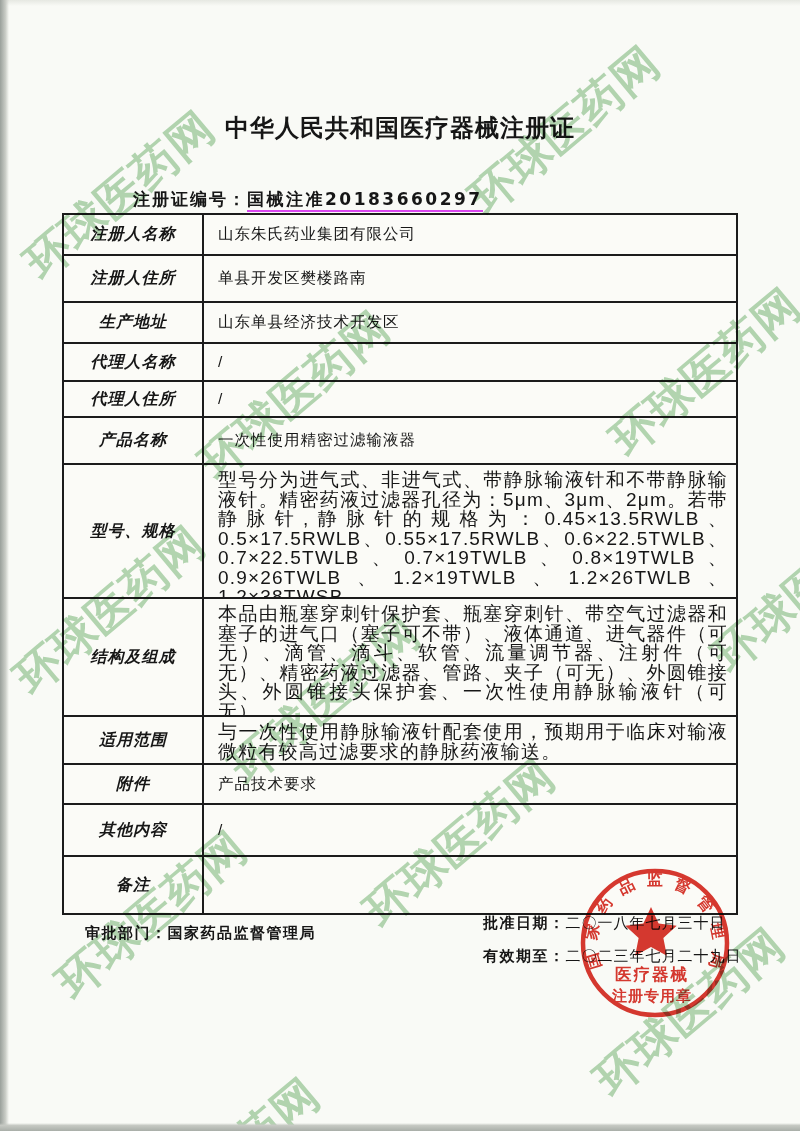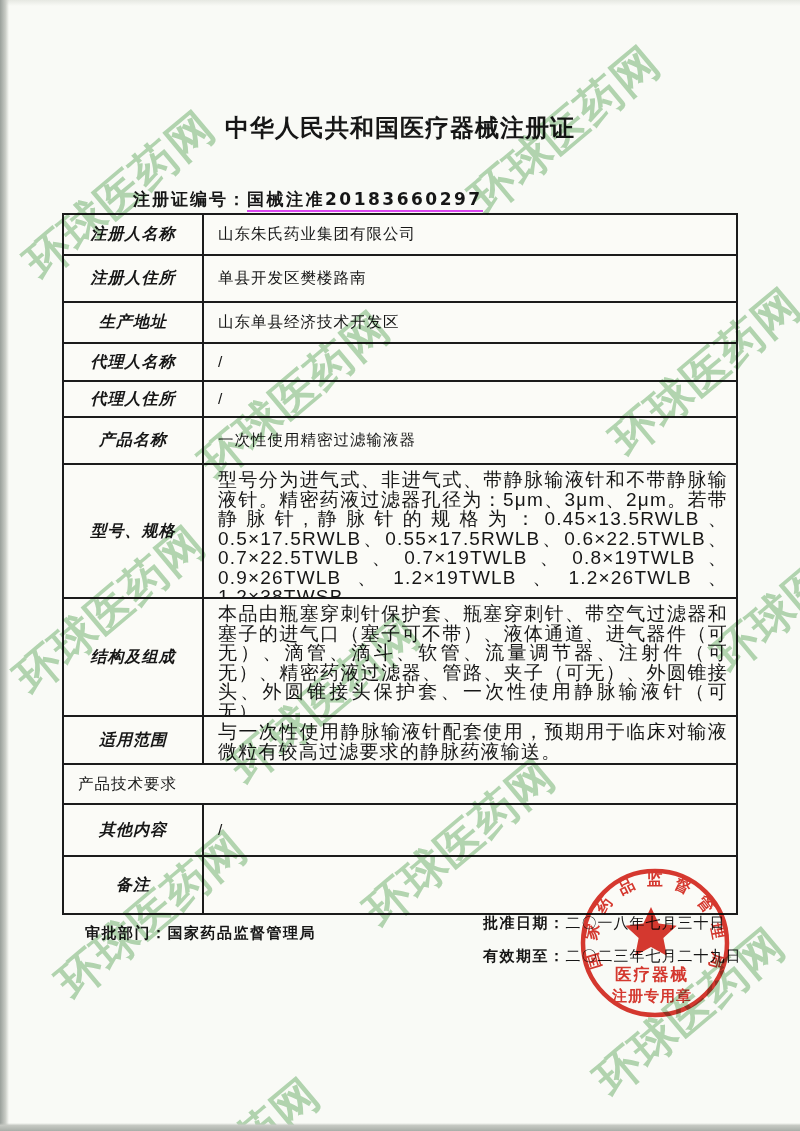--- a/index.html
+++ b/index.html
@@ -120,20 +120,21 @@
     </div>
     <div class="row">
       <div class="cell-label">结构及组成</div>
       <div class="cell-value para">本品由瓶塞穿刺针保护套、瓶塞穿刺针、带空气过滤器和塞子的进气口（塞子可不带）、液体通道、进气器件（可无）、滴管、滴斗、软管、流量调节器、注射件（可无）、精密药液过滤器、管路、夹子（可无）、外圆锥接头、外圆锥接头保护套、一次性使用静脉输液针（可无）。</div>
     </div>
     <div class="row">
       <div class="cell-label">适用范围</div>
       <div class="cell-value para">与一次性使用静脉输液针配套使用，预期用于临床对输液微粒有较高过滤要求的静脉药液输送。</div>
     </div>
     <div class="row">
+      <div class="cell-label">附件</div>
       <div class="cell-value">产品技术要求</div>
     </div>
     <div class="row">
       <div class="cell-label">其他内容</div>
       <div class="cell-value">/</div>
     </div>
     <div class="row">
       <div class="cell-label">备注</div>
       <div class="cell-value"></div>
     </div>

